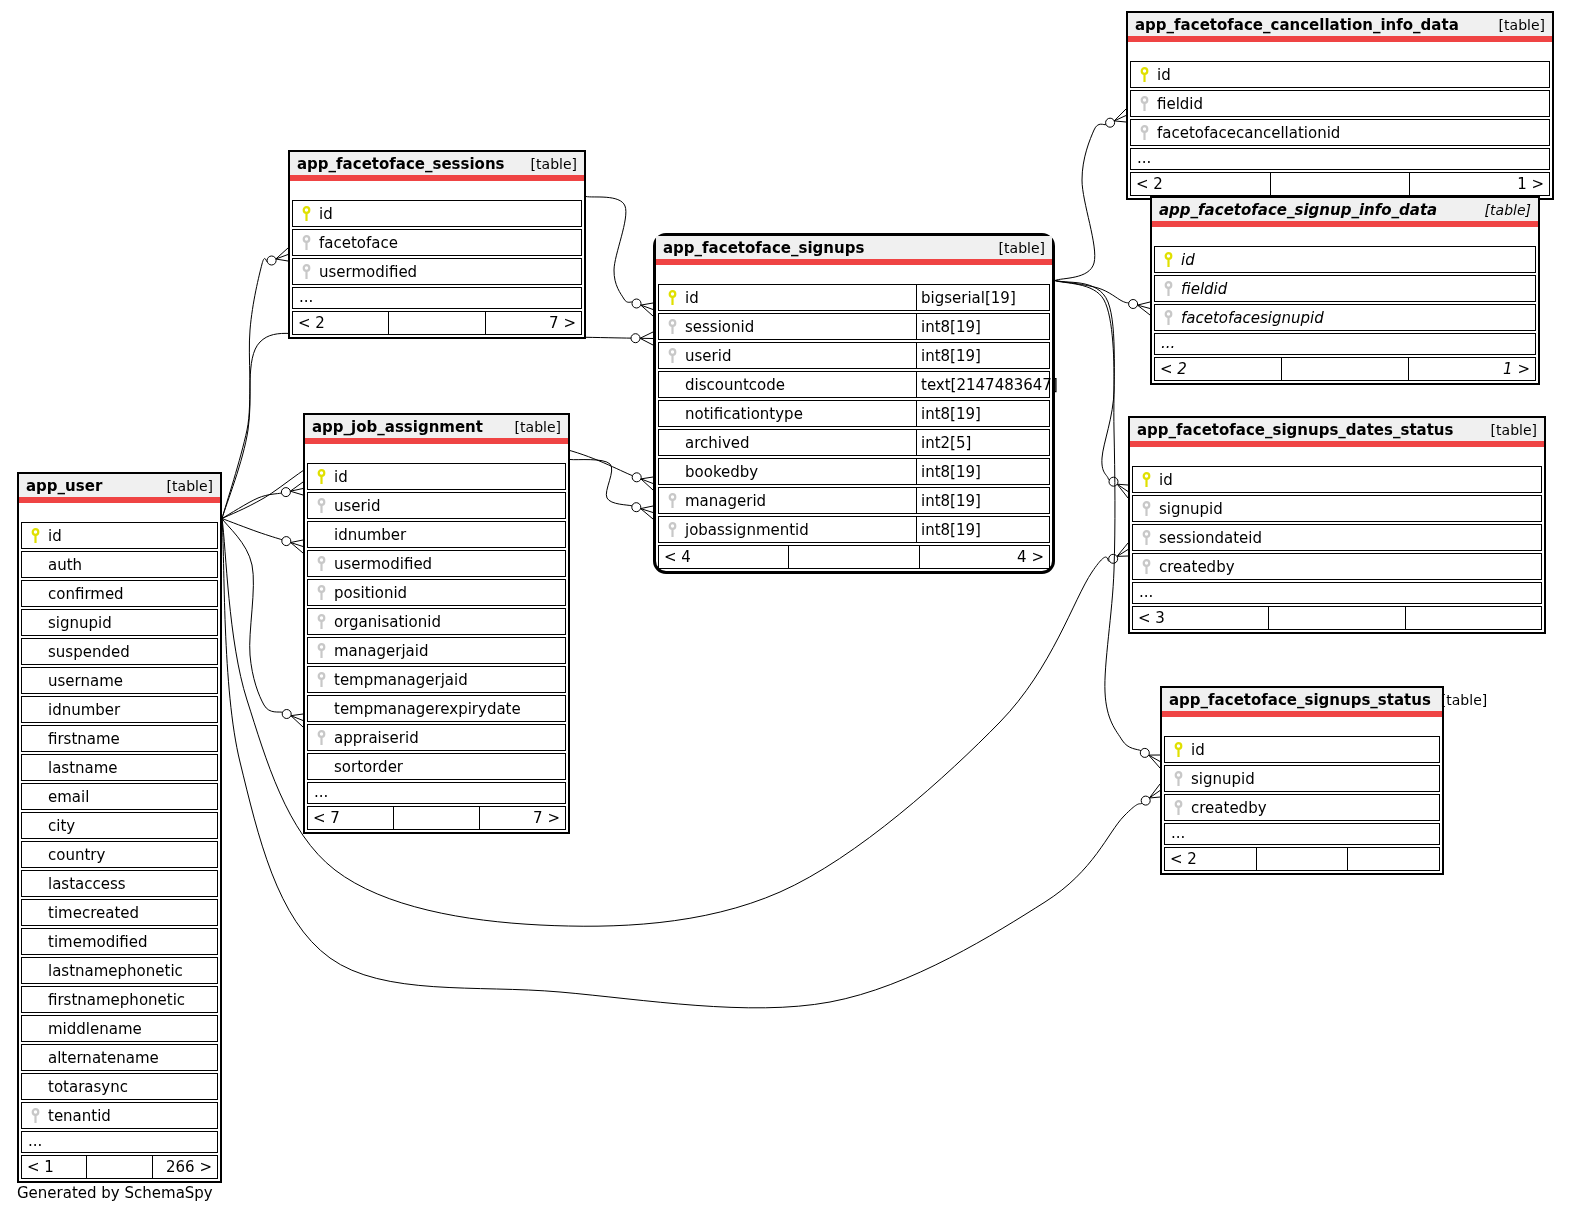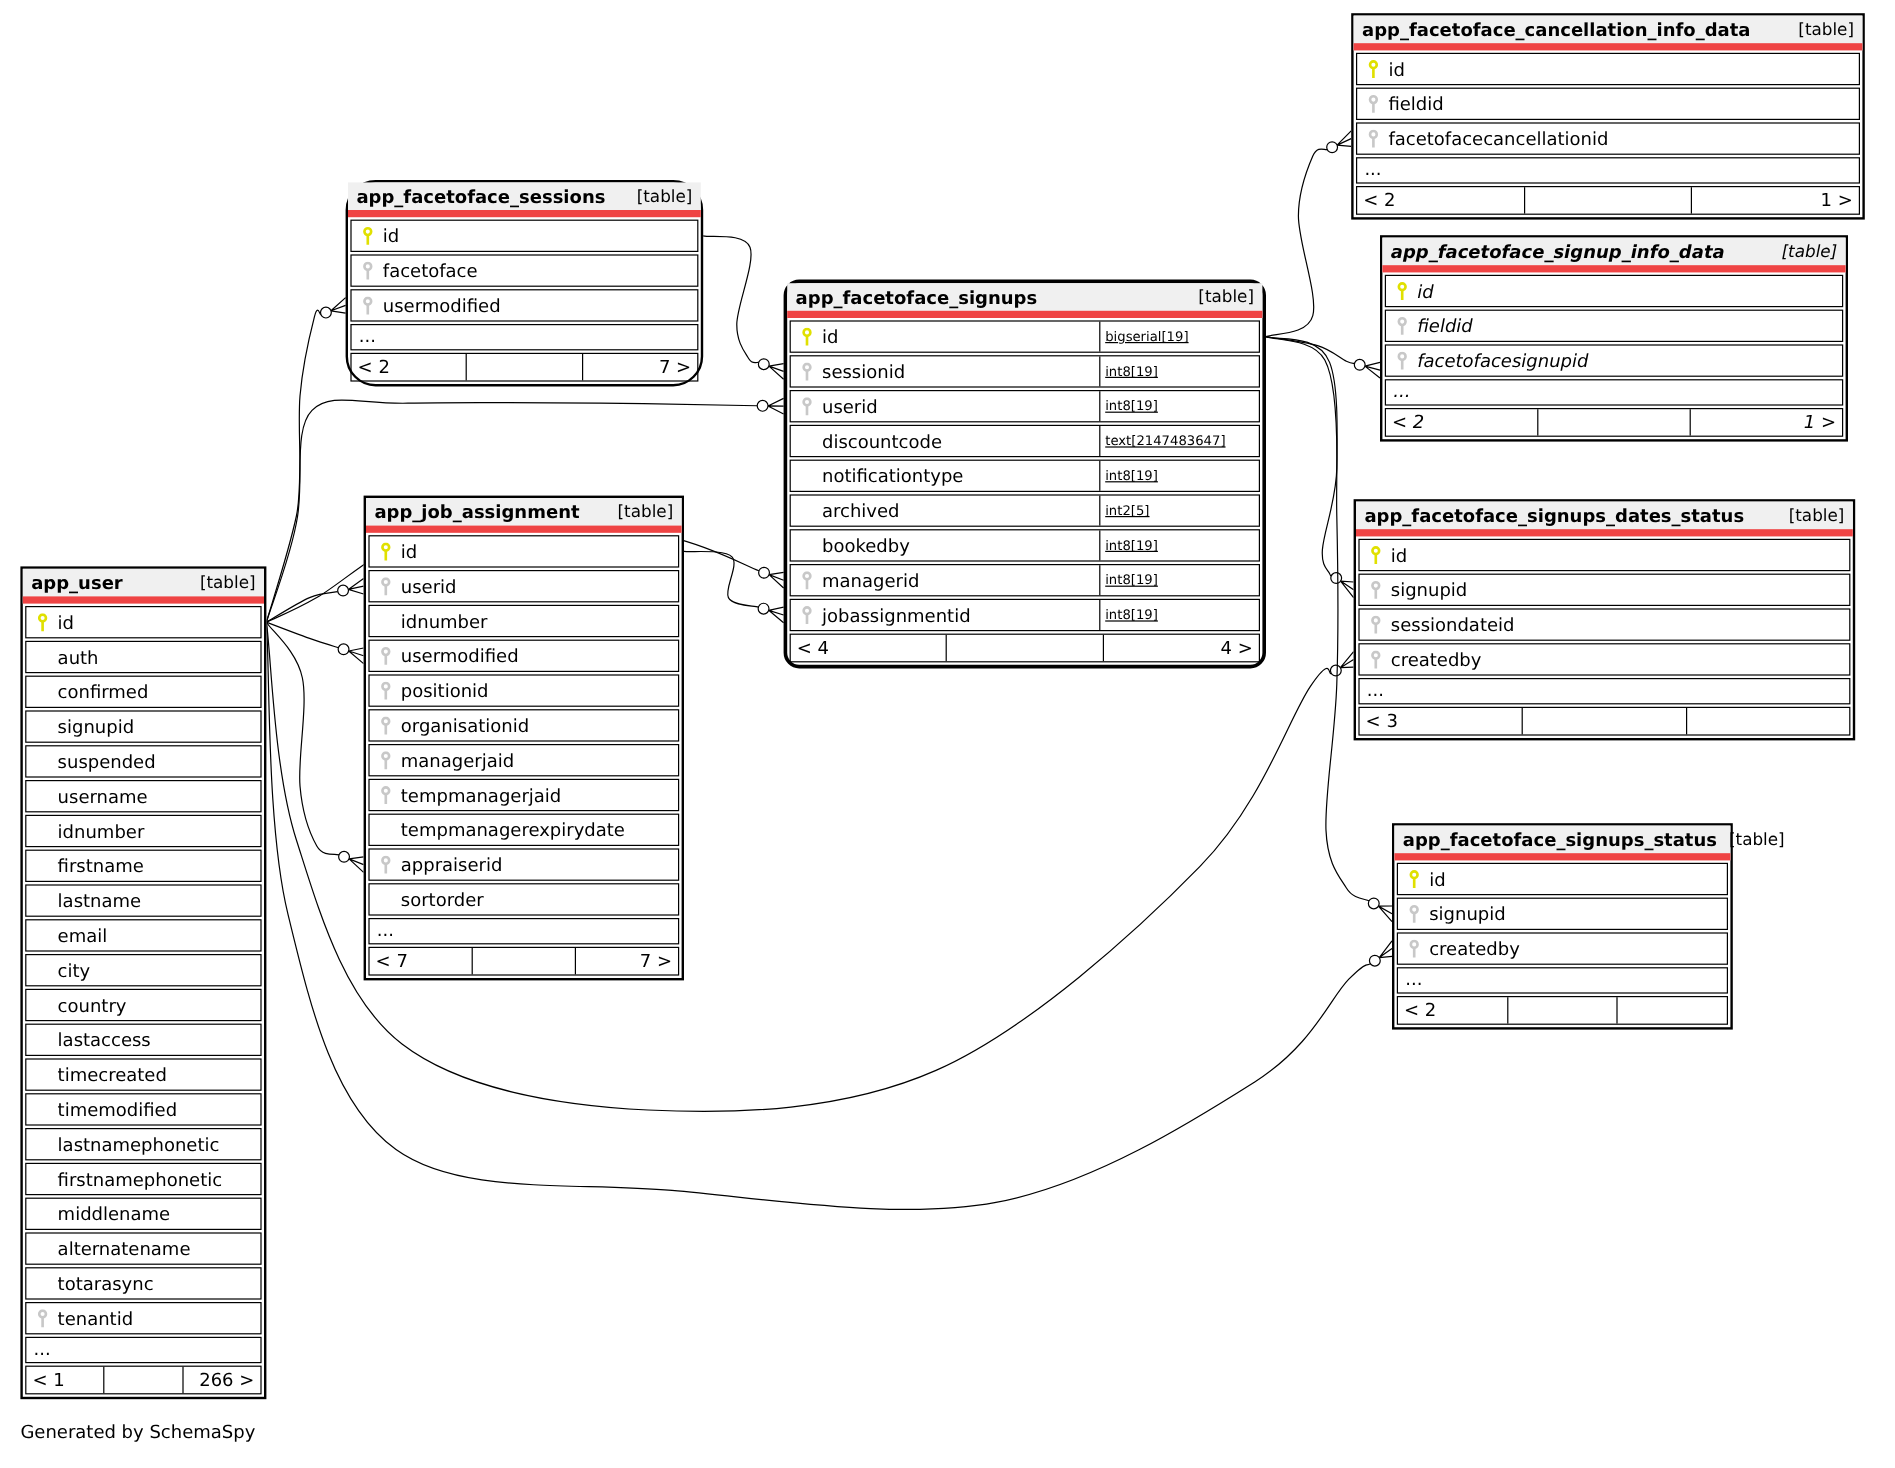--- a/index.html
+++ b/index.html
@@ -10,30 +10,30 @@
   }
   #edges { position:absolute; left:0; top:0; z-index:1; }
   .table-node { position:absolute; background:#fff; border:2px solid #000; box-sizing:border-box; z-index:2; }
   .table-node.main { border-width:3px; }
   .thead {
     height:29px; background:#f0f0f0; border-bottom:6px solid #ef4444; box-sizing:border-box;
     display:flex; align-items:center; justify-content:space-between; padding:0 7px;
   }
   .ttitle { font-weight:bold; font-size:15px; white-space:nowrap; }
   .tbadge { font-size:14px; font-weight:normal; margin-left:10px; }
-  .tbody { padding:2px 2px 0 2px; }
+  .tbody { padding:19px 2px 0 2px; }
   .trow {
     height:27px; margin-bottom:2px; border:1px solid #000; box-sizing:border-box;
     display:flex; align-items:center; background:#fff;
   }
   .keyslot { width:26px; flex:none; display:flex; align-items:center; justify-content:center; }
   .colname { font-size:15px; white-space:nowrap; flex:1; }
   .coltype {
-    font-size:11px; white-space:nowrap; flex:none; width:133px; align-self:stretch;
-    border-left:1px solid #000; display:flex; align-items:center; padding-left:4px; box-sizing:border-box;text-decoration:underline;
+    font-size:15px; white-space:nowrap; flex:none; width:133px; align-self:stretch;
+    border-left:1px solid #000; display:flex; align-items:center; padding-left:4px; box-sizing:border-box;
   }
   .tellipsis {
     height:22px; margin:0 2px 2px 2px; border:1px solid #000; box-sizing:border-box;
     font-size:15px; display:flex; align-items:flex-end; padding:0 0 2px 6px;
   }
   .tfooter {
     height:24px; margin:0 2px 2px 2px; border:1px solid #000; box-sizing:border-box;
     display:flex; font-size:15px;
   }
   .fcell { flex:1; display:flex; align-items:center; padding:0 5px; box-sizing:border-box; }
@@ -193,21 +193,21 @@
           <span class="colname">tenantid</span>
         </div>
       </div>
       <div class="tellipsis">...</div>
       <div class="tfooter">
         <span class="fcell">&lt; 1</span>
         <span class="fcell mid"></span>
         <span class="fcell right">266 &gt;</span>
       </div>
     </div>
-    <div class="table-node" style="left: 288px; top: 150px; width: 298px; border-radius: 25px;">
+    <div class="table-node" style="left: 288px; top: 150px; width: 298px;">
       <div class="thead">
         <span class="ttitle">app_facetoface_sessions</span>
         <span class="tbadge">[table]</span>
       </div>
       <div class="tbody">
         <div class="trow">
           <span class="keyslot">
             <svg width="13" height="16" viewBox="0 0 13 16">
               <circle cx="6.5" cy="4" r="2.8" fill="none" stroke="#e0e000" stroke-width="2.2"></circle>
               <line x1="6.5" y1="6.8" x2="6.5" y2="15" stroke="#e0e000" stroke-width="2.2"></line>

